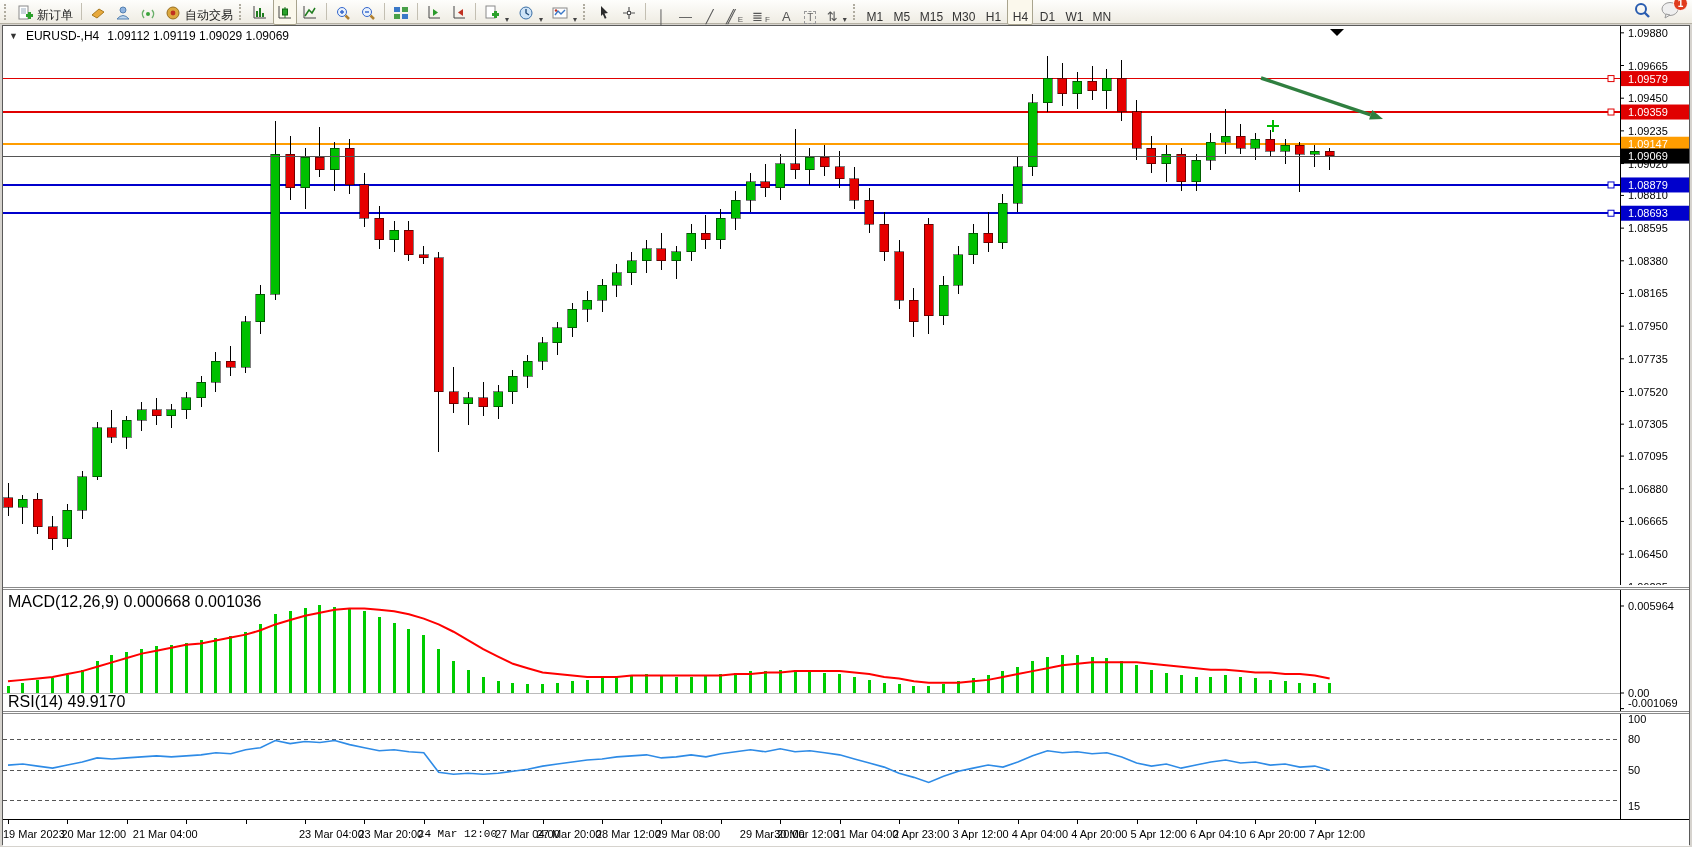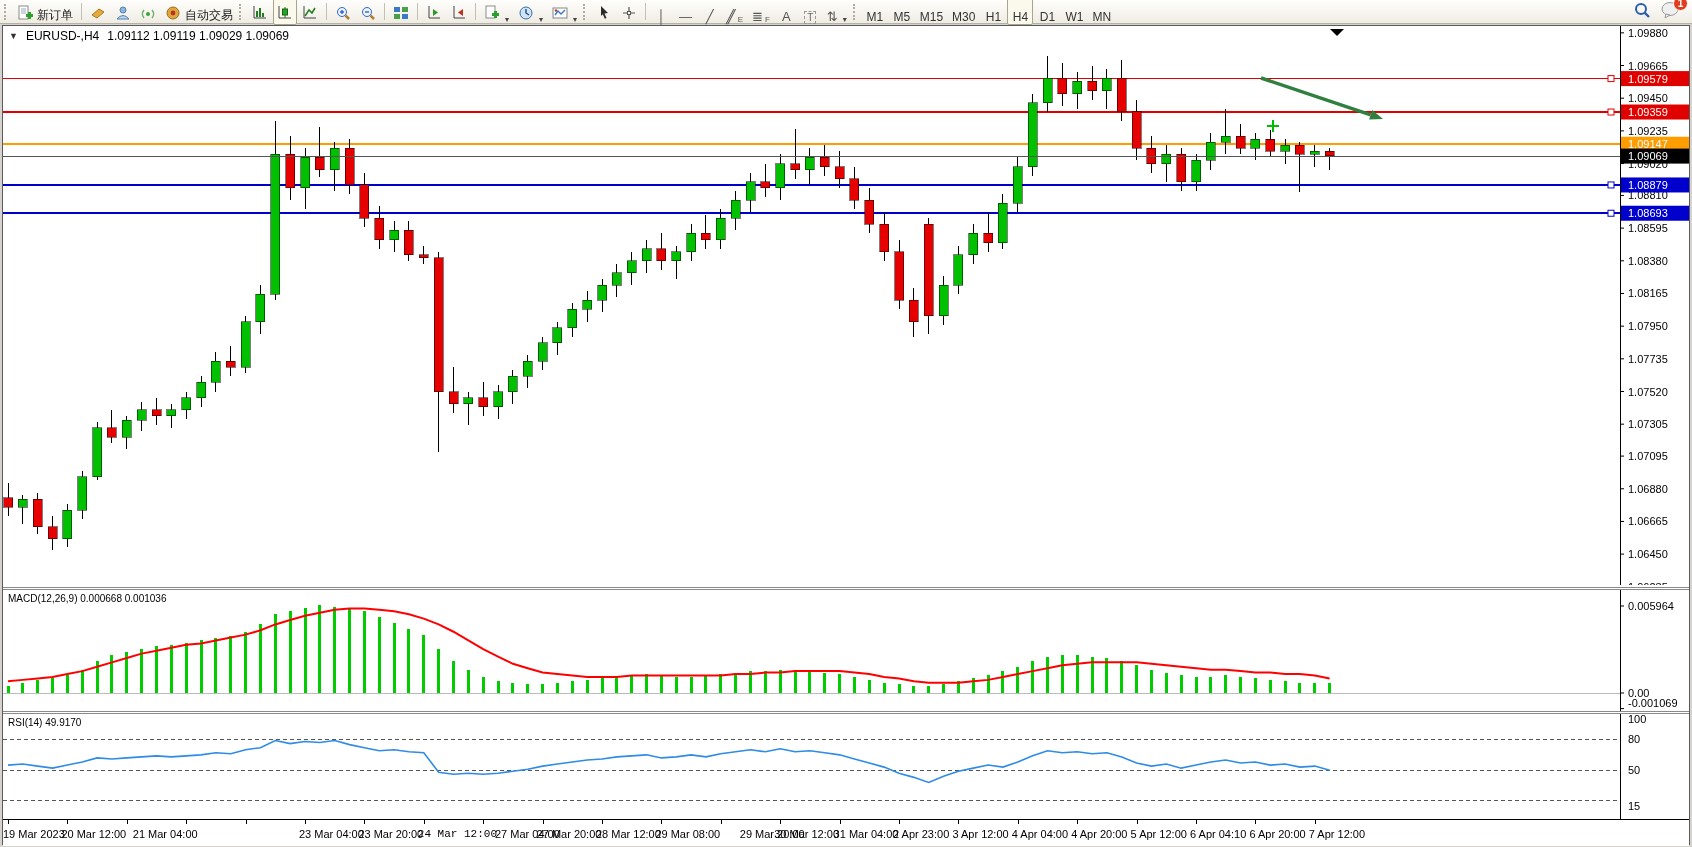--- a/index.html
+++ b/index.html
@@ -44,21 +44,21 @@
   }
   .chart-title {
     position:absolute; top:3px; left:6px; font-size:12px; color:#000; z-index:5;
     display:flex; gap:8px; align-items:center;
   }
   .chart-title .marker { font-size:9px; color:#333; }
   svg.panel { position:absolute; left:0; display:block; }
   #mainSvg { top:0; }
   .hsep { position:absolute; left:0; right:0; height:3px; background:#fff;
           border-top:1px solid #8a8a8a; border-bottom:1px solid #8a8a8a; z-index:4; }
-  .panel-label { position:absolute; left:5px; font-size:10px; color:#000; z-index:5; background:transparent; }
+  .panel-label { position:absolute; left:5px; font-size:16px; color:#000; z-index:5; background:transparent; }
   #timeAxis { position:absolute; left:0; right:0; height:27px; border-top:1px solid #000; background:#fff; z-index:3; }
   .t-tick { position:absolute; top:0; width:1px; height:4px; background:#000; }
   .t-label { position:absolute; top:8px; font-size:11px; color:#000; white-space:nowrap; }
 </style>
 </head>
 <body>
 
 <div class="toolbar">
   <span class="grip"></span>
 
@@ -658,21 +658,21 @@
       <line x1="1617" y1="0" x2="1617" y2="121" stroke="#000" shape-rendering="crispEdges"></line>
       <line x1="1617" y1="15.997811816192566" x2="1621" y2="15.997811816192566" stroke="#000"></line>
       <text x="1625" y="19.997811816192566" font-size="11" fill="#000" font-family="Liberation Sans, sans-serif">0.005964</text>
       <line x1="1617" y1="103" x2="1621" y2="103" stroke="#000"></line>
       <text x="1625" y="107" font-size="11" fill="#000" font-family="Liberation Sans, sans-serif">0.00</text>
       <line x1="1617" y1="118.59445660102115" x2="1621" y2="118.59445660102115" stroke="#000"></line>
       <text x="1625" y="117" font-size="11" fill="#000" font-family="Liberation Sans, sans-serif">-0.001069</text>
     </svg>
   <div class="hsep" style="top:685px"></div>
 
-  <div class="panel-label" style="top:691px">RSI(14) 49.9170</div>
+  <div class="panel-label" style="top:667px">RSI(14) 49.9170</div>
   <svg id="rsiSvg" class="panel" style="top:688px" width="1686" height="105">
       <line x1="0" y1="25.48" x2="1617" y2="25.48" stroke="#555" stroke-dasharray="4,3" shape-rendering="crispEdges"></line>
       <line x1="0" y1="56.2" x2="1617" y2="56.2" stroke="#555" stroke-dasharray="4,3" shape-rendering="crispEdges"></line>
       <line x1="0" y1="86.92" x2="1617" y2="86.92" stroke="#555" stroke-dasharray="4,3" shape-rendering="crispEdges"></line>
       <polyline points="5,51.08 19.85,50.056 34.7,52.104 49.55,54.152 64.4,51.08 79.25,48.008 94.1,43.912 108.95,44.936 123.8,43.912 138.65,42.888 153.5,41.864000000000004 168.35,42.888 183.2,41.864000000000004 198.04999999999998,40.84 212.9,38.792 227.75,39.816 242.6,35.72 257.45,33.672 272.3,26.504 287.15,29.576 302,27.528 316.84999999999997,28.552 331.7,26.504 346.55,30.6 361.4,33.672 376.25,36.744 391.09999999999997,35.72 405.95,37.768 420.8,38.792 435.65,58.248000000000005 450.5,60.296 465.34999999999997,59.272 480.2,60.296 495.05,59.272 509.9,57.224000000000004 524.75,55.176 539.6,52.104 554.4499999999999,50.056 569.3,48.008 584.15,45.96 599,44.936 613.85,42.888 628.6999999999999,41.864000000000004 643.55,40.84 658.4,43.912 673.25,42.888 688.1,40.84 702.9499999999999,42.888 717.8,39.816 732.65,37.768 747.5,35.72 762.35,37.768 777.1999999999999,34.696 792.05,37.768 806.9,36.744 821.75,38.792 836.6,40.84 851.4499999999999,44.936 866.3,49.032000000000004 881.15,53.128 896,59.272 910.85,63.368 925.6999999999999,68.488 940.55,62.344 955.4,57.224000000000004 970.25,54.152 985.1,51.08 999.9499999999999,53.128 1014.8,48.008 1029.6499999999999,41.864000000000004 1044.5,36.744 1059.35,38.792 1074.2,37.768 1089.05,39.816 1103.8999999999999,38.792 1118.75,42.888 1133.6,49.032000000000004 1148.45,52.104 1163.3,50.056 1178.1499999999999,54.152 1193,51.08 1207.85,48.008 1222.7,45.96 1237.55,49.032000000000004 1252.3999999999999,48.008 1267.25,51.08 1282.1,50.056 1296.95,53.128 1311.8,52.104 1326.6499999999999,56.302400000000006" fill="none" stroke="#2e8be6" stroke-width="1.6"></polyline>
       <line x1="1617" y1="0" x2="1617" y2="105" stroke="#000" shape-rendering="crispEdges"></line>
       <text x="1625" y="9" font-size="11" fill="#000" font-family="Liberation Sans, sans-serif">100</text>
       <text x="1625" y="29.48" font-size="11" fill="#000" font-family="Liberation Sans, sans-serif">80</text>
       <text x="1625" y="60.2" font-size="11" fill="#000" font-family="Liberation Sans, sans-serif">50</text>
       <text x="1625" y="96.04" font-size="11" fill="#000" font-family="Liberation Sans, sans-serif">15</text>

